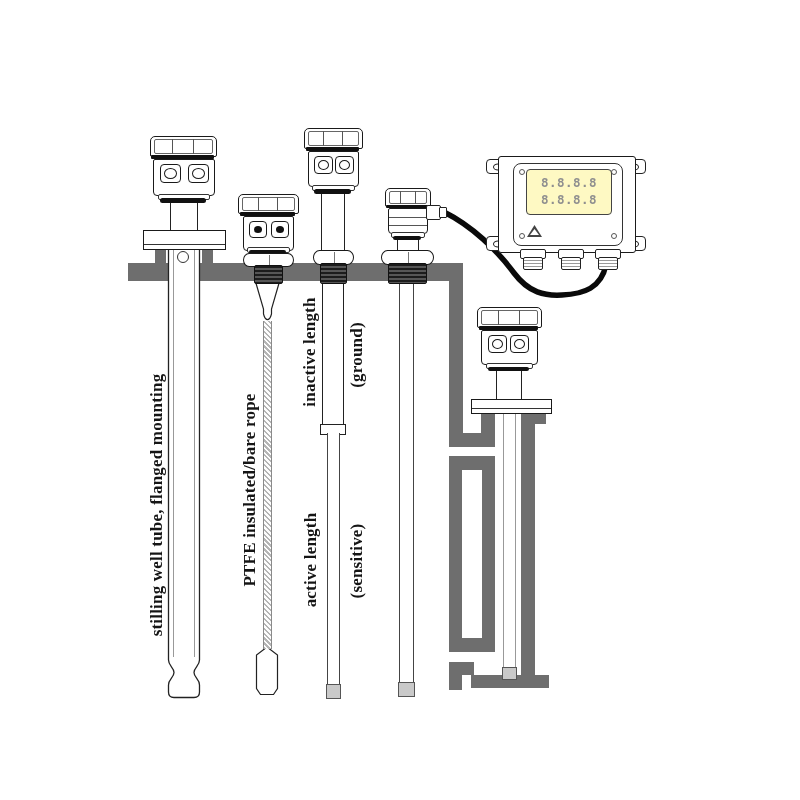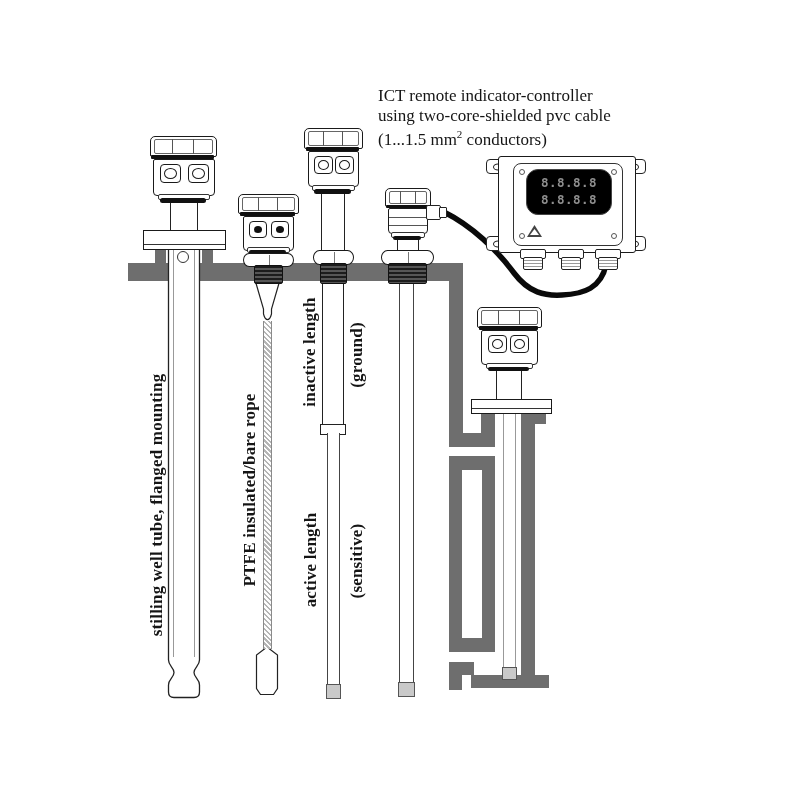--- a/index.html
+++ b/index.html
@@ -174,39 +174,34 @@
     <div class="ear" style="left:486px;top:159px;z-index:2;"></div>
     <div class="ear" style="left:622px;top:159px;z-index:2;"></div>
     <div class="ear" style="left:486px;top:236px;z-index:2;"></div>
     <div class="ear" style="left:622px;top:236px;z-index:2;"></div>
     <div class="abs" style="left:498px;top:156px;width:136px;height:95px;background:#fff;border:1.5px solid #1a1a1a;border-radius:3px;z-index:3;"></div>
     <div class="abs" style="left:513px;top:163px;width:108px;height:81px;background:#fff;border:1.2px solid #333;border-radius:8px;z-index:3;"></div>
     <div class="screw" style="left:519px;top:169px;z-index:4;"></div>
     <div class="screw" style="left:611px;top:169px;z-index:4;"></div>
     <div class="screw" style="left:519px;top:233px;z-index:4;"></div>
     <div class="screw" style="left:611px;top:233px;z-index:4;"></div>
-    <div class="abs" style="left:526px;top:169px;width:84px;height:44px;background:#000000;border:1px solid #444;border-radius:12px;z-index:4;">
+    <div class="abs" style="left:526px;top:169px;width:84px;height:44px;background:#fef9c3;border:1px solid #444;border-radius:4px;z-index:4;">
       <div class="digits" style="top:7px;">8.8.8.8</div>
       <div class="digits" style="top:24px;">8.8.8.8</div>
     </div>
     <div class="tri" style="left:527px;top:225px;width:15px;height:12px;background:#444;z-index:4;"></div>
     <div class="tri" style="left:530px;top:229px;width:9px;height:6px;background:#fff;z-index:5;"></div>
     <div class="gland-top" style="left:520px;top:249px;width:24px;height:8px;z-index:4;"></div>
     <div class="gland-bot" style="left:523px;top:257px;width:18px;height:11px;z-index:4;"></div>
     <div class="gland-top" style="left:558px;top:249px;width:24px;height:8px;z-index:4;"></div>
     <div class="gland-bot" style="left:561px;top:257px;width:18px;height:11px;z-index:4;"></div>
     <div class="gland-top" style="left:595px;top:249px;width:24px;height:8px;z-index:4;"></div>
     <div class="gland-bot" style="left:598px;top:257px;width:18px;height:11px;z-index:4;"></div>
   </div>
 
-  <div class="note" style="z-index:5;">
-    <div>ICT remote indicator-controller</div>
-    <div>using two-core-shielded pvc cable</div>
-    <div><span>(1...1.5 mm</span><sup>2</sup><span> conductors)</span></div>
-  </div>
 
   <div class="vlabel" style="left:157px;top:505px;z-index:5;">stilling well tube, flanged mounting</div>
   <div class="vlabel" style="left:250px;top:490px;z-index:5;">PTFE insulated/bare rope</div>
   <div class="vlabel" style="left:310px;top:352px;z-index:5;">inactive length</div>
   <div class="vlabel" style="left:357px;top:355px;z-index:5;">(ground)</div>
   <div class="vlabel" style="left:311px;top:560px;z-index:5;">active length</div>
   <div class="vlabel" style="left:357px;top:561px;z-index:5;">(sensitive)</div>
 
 </div>
 

